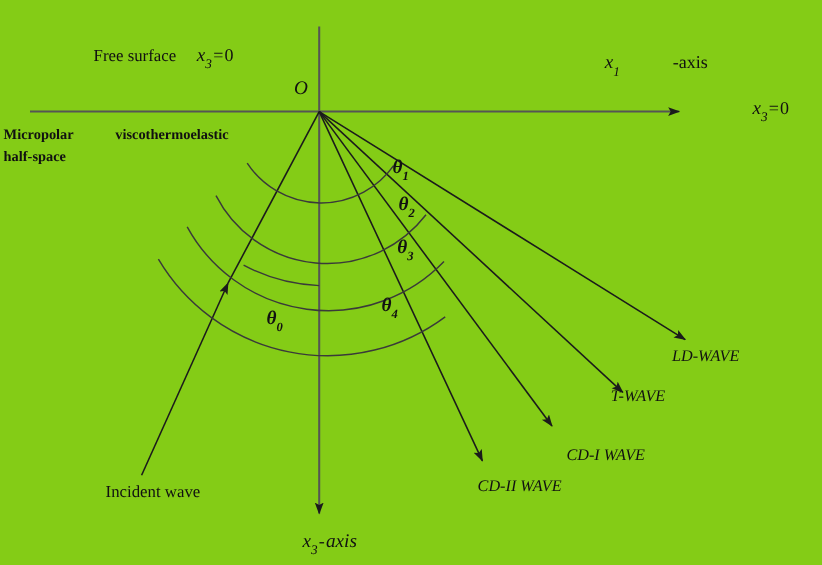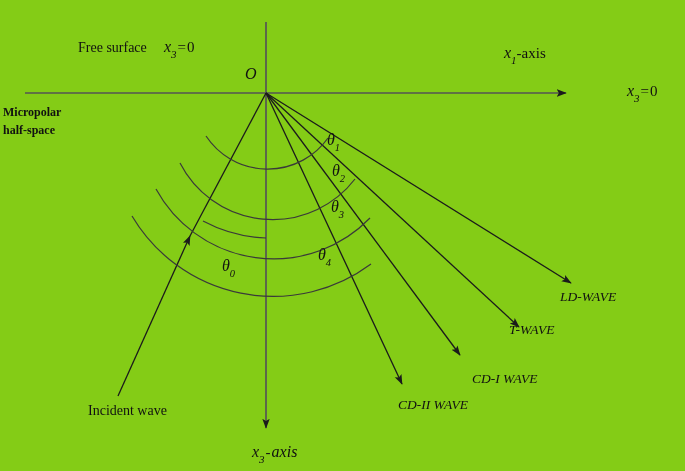--- a/index.html
+++ b/index.html
@@ -56,24 +56,26 @@
     font-size: 15px;
     padding: 0 1px;
   }
   .math .num {
     font-style: normal;
     font-size: 15px;
   }
   .axisname {
     font-style: normal;
     font-size: 15px;
+    margin-left: 44px;
   }
   .theta {
     font-size: 16px;
     font-style: italic;
+    font-weight: bold;
   }
   .theta .sub {
     font-size: 10.5px;
     vertical-align: sub;
     position: relative;
     top: 2px;
     font-style: italic;
   }
   .origin {
     font-size: 16px;
@@ -132,20 +134,21 @@
     <span>x</span><span class="sub">1</span><span class="axisname">-axis</span>
   </div>
 
   <div class="lbl math" style="left:627px; top:82px;">
     <span>x</span><span class="sub">3</span><span class="op">=</span><span class="num">0</span>
   </div>
 
   <div class="lbl origin" style="left:245px; top:65px;">O</div>
 
   <div class="lbl bold" style="left:3px; top:106px;">Micropolar</div>
+  <div class="lbl bold" style="left:96px; top:106px;">viscothermoelastic</div>
   <div class="lbl bold" style="left:3px; top:124px;">half-space</div>
 
   <div class="lbl theta" style="left:327px; top:131px;">
     <span>θ</span><span class="sub">1</span>
   </div>
   <div class="lbl theta" style="left:332px; top:162px;">
     <span>θ</span><span class="sub">2</span>
   </div>
   <div class="lbl theta" style="left:331px; top:198px;text-align:center;">
     <span>θ</span><span class="sub">3</span>

